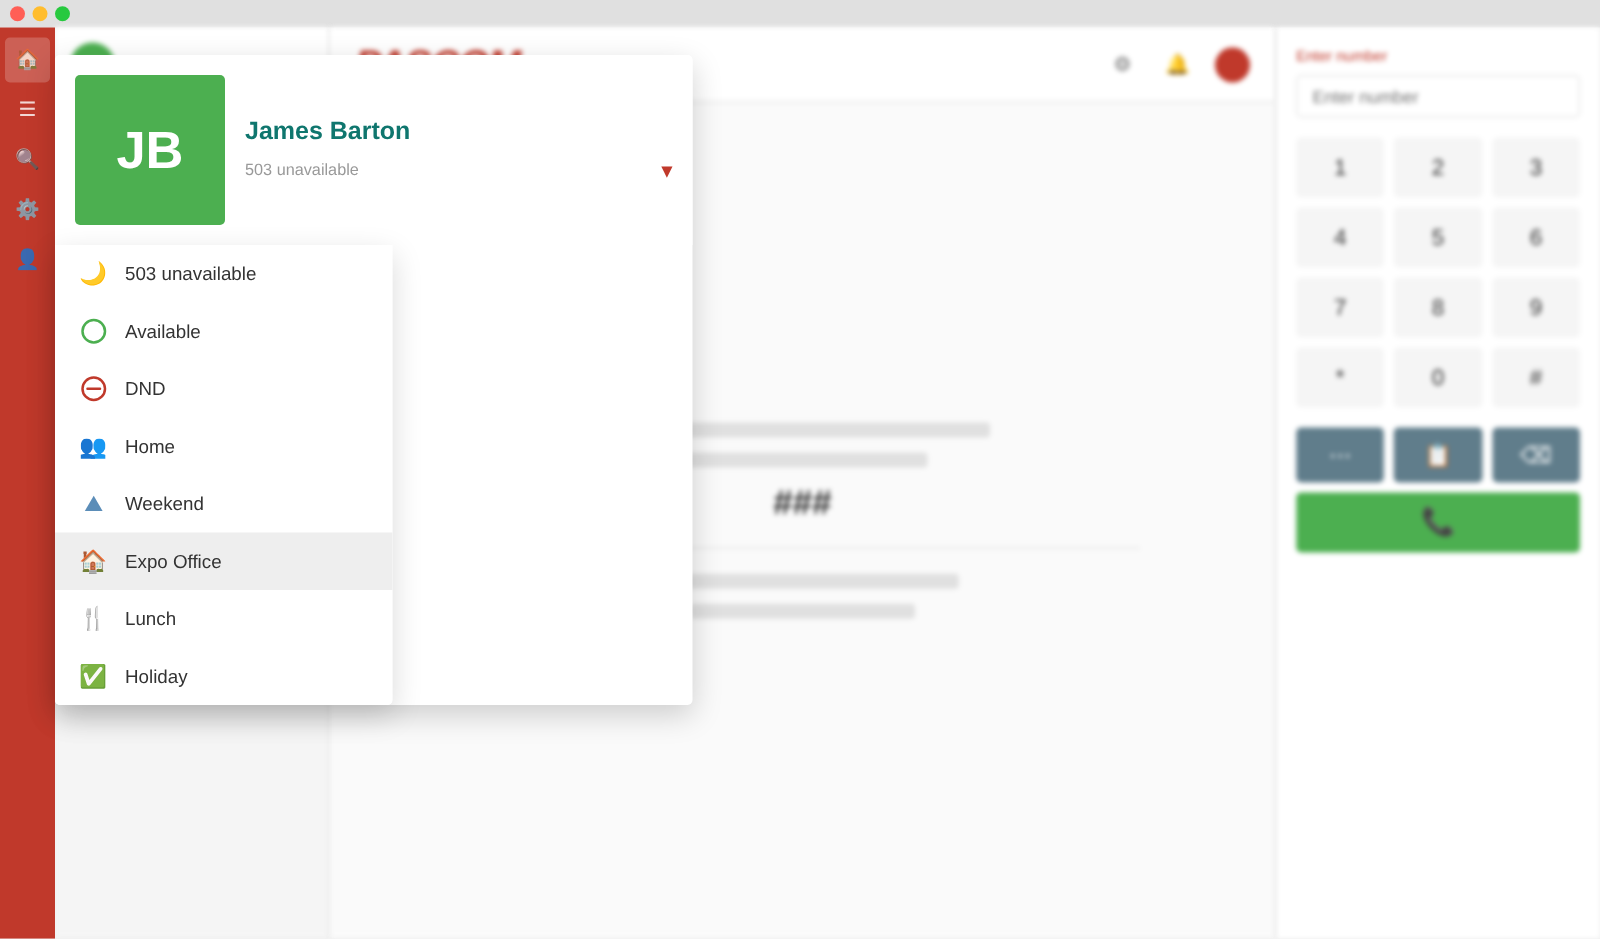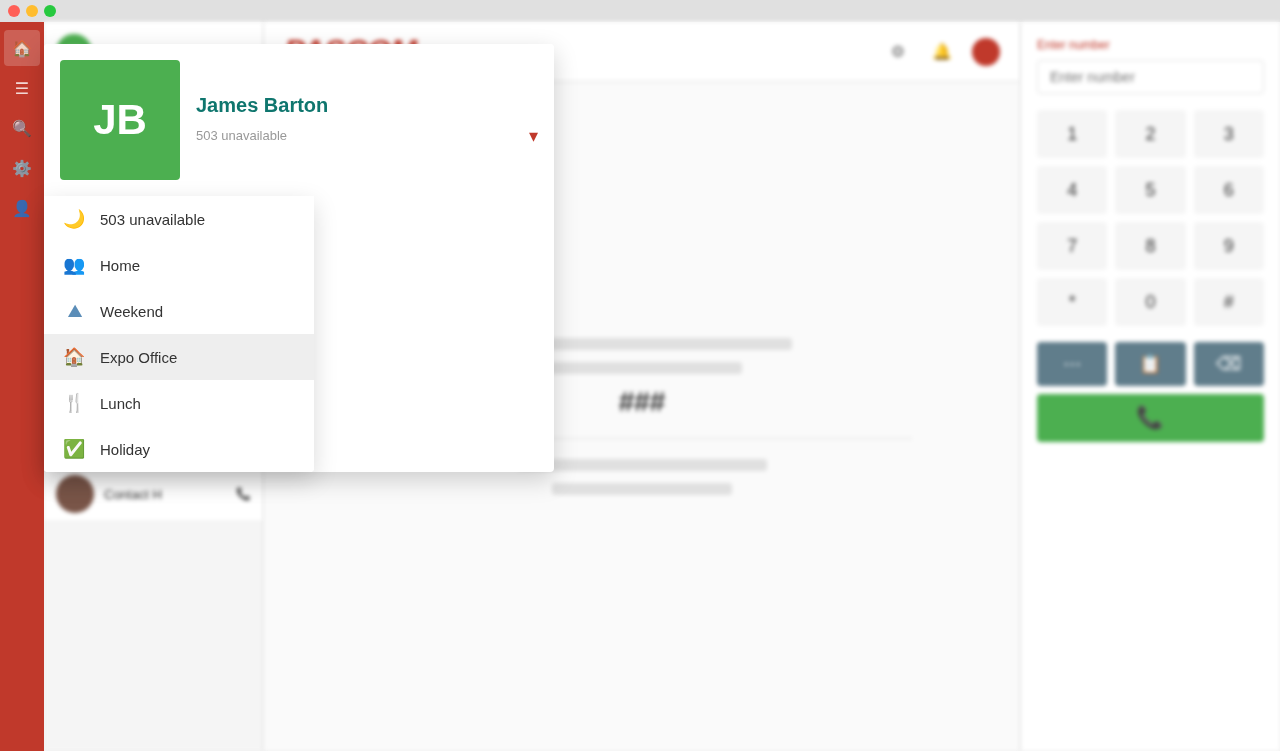--- a/index.html
+++ b/index.html
@@ -619,24 +619,36 @@
 
       <div class="status-dropdown">
 
         <div class="status-item">
           <div class="status-icon">
             <span style="color:#c0392b;font-size:18px;">🌙</span>
           </div>
           <span>503 unavailable</span>
         </div>
 
-
-
         <div class="status-item">
           <div class="status-icon">
+            <div class="icon-available"></div>
+          </div>
+          <span>Available</span>
+        </div>
+
+        <div class="status-item">
+          <div class="status-icon">
+            <div class="icon-dnd"></div>
+          </div>
+          <span>DND</span>
+        </div>
+
+        <div class="status-item">
+          <div class="status-icon">
             <span style="color:#4caf50;font-size:18px;">👥</span>
           </div>
           <span>Home</span>
         </div>
 
         <div class="status-item">
           <div class="status-icon">
             <span style="color:#5b8db8;font-size:18px;">⛰</span>
           </div>
           <span>Weekend</span>

